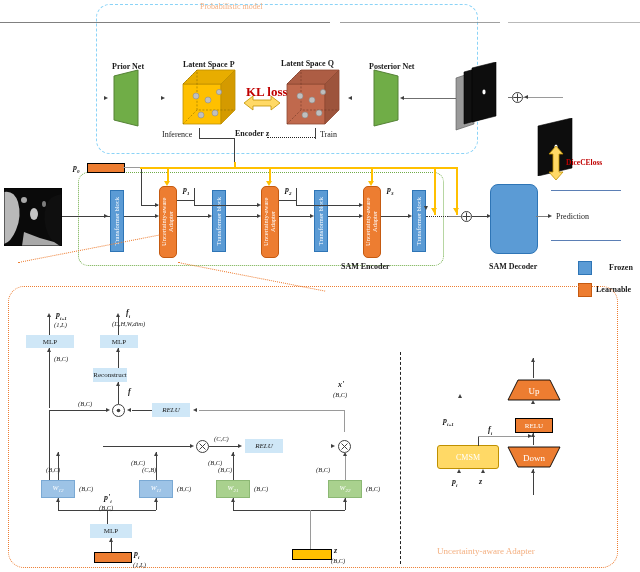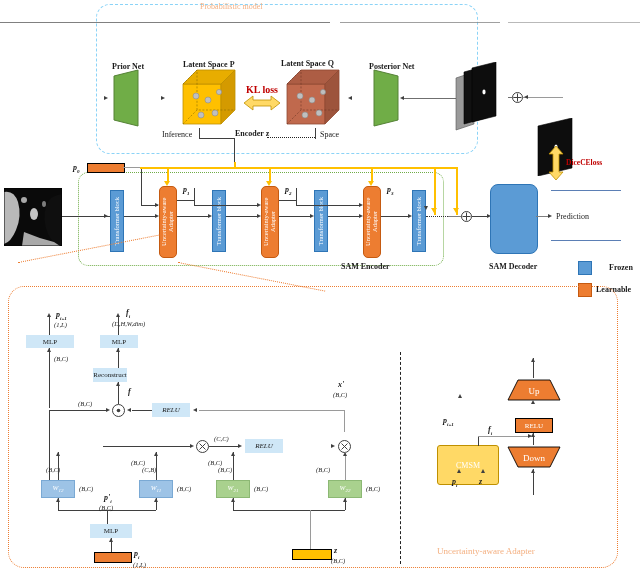--- a/index.html
+++ b/index.html
@@ -49,21 +49,21 @@
         box-sizing:border-box;position:absolute;}
 
   .dashbox{border:1px dashed #8bd3f7;border-radius:14px;}
   .dotgreen{border:1px dotted #70ad47;border-radius:10px;}
   .dotorange{border:1px dotted #ed7d31;border-radius:16px;}
   .dashblack{border-left:1.4px dashed #222;}
 
   .title-prob{color:#f4b183;font-size:8px;}
   .title-cmsm{color:#a9d18e;font-size:9px;}
   .title-uaa{color:#f4b183;font-size:9px;}
-  .kl{color:#c00000;font-size:10px;font-weight:bold;}
+  .kl{color:#c00000;font-size:13px;font-weight:bold;}
   .dice{color:#c00000;font-size:7.5px;font-weight:bold;}
 
   .ct{background:#000;}
 </style>
 </head>
 <body>
 
 <div id="stage">
 
   <div class="abs dashbox" style="left:96px;top:4px;width:380px;height:148px;border-color:#8bd3f7;"></div>
@@ -148,21 +148,21 @@
     <ellipse cx="24" cy="29" rx="1.6" ry="2.6" fill="#fff"></ellipse>
   </svg>
 
   <svg class="abs" style="left:548px;top:146px;" width="16" height="34">
     <polygon points="8,0 15,8 11,8 11,26 15,26 8,34 1,26 5,26 5,8 1,8" fill="#ffd966" stroke="#bf9000" stroke-width=".8"></polygon>
   </svg>
   <div class="abs dice" style="left:566px;top:158px;">DiceCEloss</div>
 
   <div class="abs lbl" style="left:162px;top:131px;">Inference</div>
   <div class="abs lbl lbl-b" style="left:235px;top:130px;">Encoder z</div>
-  <div class="abs lbl" style="left:320px;top:131px;">Space</div>
+  <div class="abs lbl" style="left:320px;top:131px;">Train</div>
   <div class="abs vline" style="left:199px;top:128px;height:11px;"></div>
   <div class="abs hline" style="left:199px;top:138px;width:35px;"></div>
   <div class="abs" style="left:267px;top:137px;width:48px;height:0;border-top:1.4px dotted #222;"></div>
   <div class="abs vline" style="left:315px;top:128px;height:11px;"></div>
   <div class="abs vline" style="left:234px;top:138px;height:24px;"></div>
 
   <div class="abs dotgreen" style="left:78px;top:172px;width:364px;height:92px;"></div>
 
   <div class="abs ct" style="left:4px;top:188px;width:58px;height:58px;overflow:hidden;">
     <svg width="58" height="58">
@@ -456,21 +456,21 @@
   <div class="abs vline" style="left:533px;top:433px;height:12px;"></div>
   <div class="abs arrowU" style="left:531px;top:433px;"></div>
 
   <svg class="abs" style="left:506px;top:445px;" width="56" height="24">
     <polygon points="2,2 54,2 44,22 12,22" fill="#ed7d31" stroke="#000" stroke-width=".9"></polygon>
     <text x="28" y="16" font-size="9" fill="#fff" text-anchor="middle" font-family="Liberation Serif, serif">Down</text>
   </svg>
   <div class="abs vline" style="left:533px;top:469px;height:26px;"></div>
   <div class="abs arrowU" style="left:531px;top:469px;"></div>
 
-  <div class="abs box yellowblk" style="left:437px;top:445px;width:62px;height:40px;font-size:8px;color:#fff;">
+  <div class="abs box yellowblk" style="left:437px;top:445px;width:62px;height:24px;font-size:8px;color:#fff;">
     <span>CMSM</span>
   </div>
 
   <div class="abs vline" style="left:478px;top:436px;height:10px;"></div>
   <div class="abs hline" style="left:478px;top:436px;width:53px;height:1.4px;background:#9a9a9a;"></div>
   <div class="abs arrowR" style="left:528px;top:434px;"></div>
   <div class="abs lbl lbl-b it" style="left:488px;top:426px;">
     f<span class="sub">i</span>
   </div>
 

